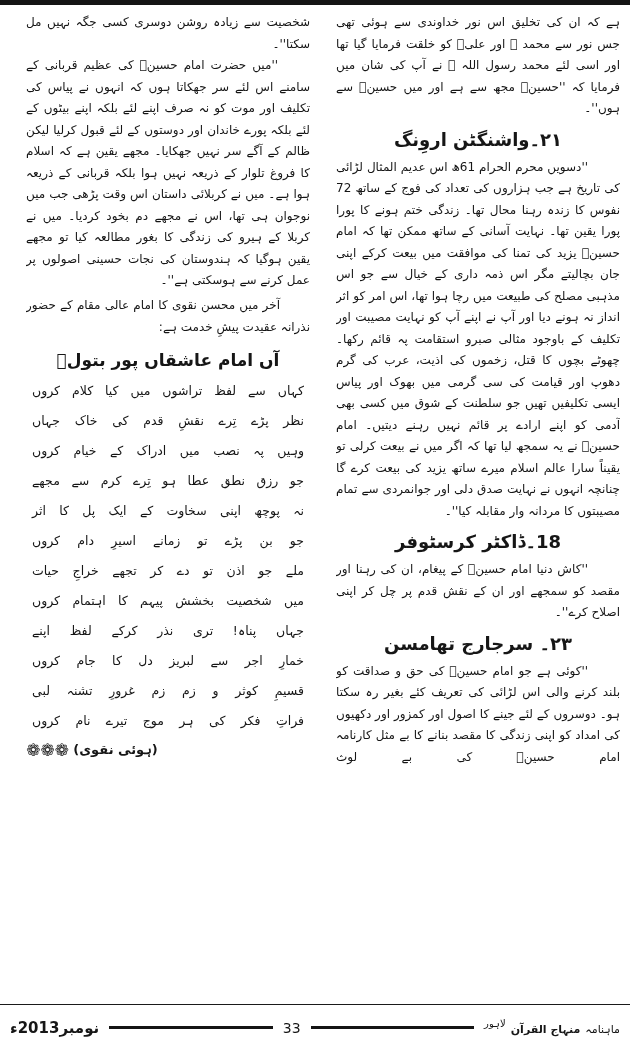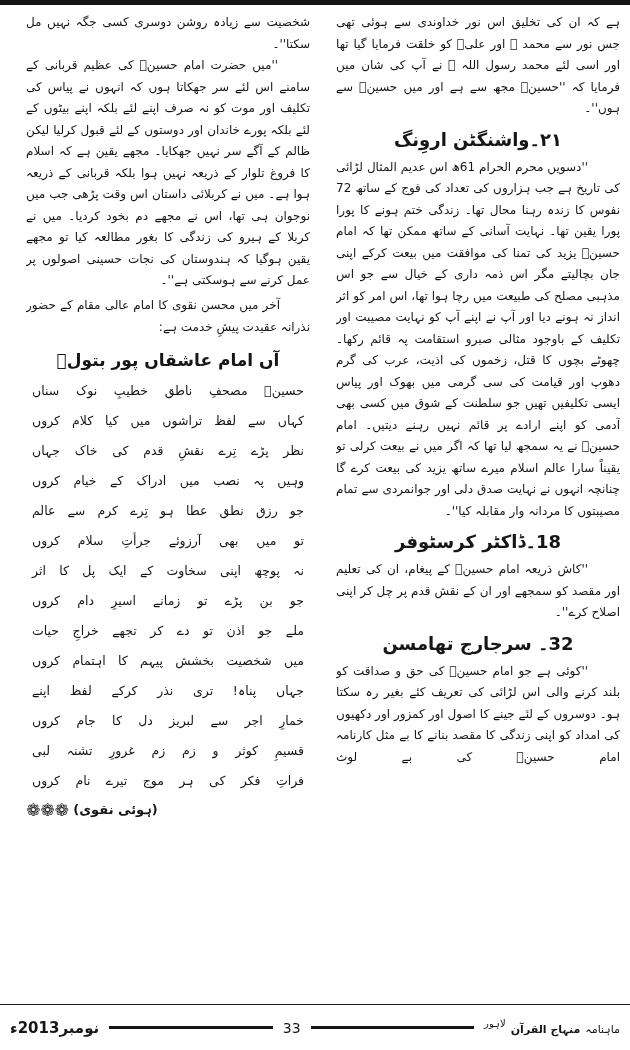--- a/index.html
+++ b/index.html
@@ -109,44 +109,42 @@
 
     <div class="col">
       <p class="body-text">ہے کہ ان کی تخلیق اس نور خداوندی سے ہوئی تھی جس نور سے محمد ﷺ اور علیؓ کو خلقت فرمایا گیا تھا اور اسی لئے محمد رسول اللہ ﷺ نے آپ کی شان میں فرمایا کہ ''حسینؑ مجھ سے ہے اور میں حسینؑ سے ہوں''۔</p>
 
       <h2 class="section-heading">۲۱۔واشنگٹن اروِنگ</h2>
 
       <p class="body-text para-indent">''دسویں محرم الحرام 61ھ اس عدیم المثال لڑائی کی تاریخ ہے جب ہزاروں کی تعداد کی فوج کے ساتھ 72 نفوس کا زندہ رہنا محال تھا۔ زندگی ختم ہونے کا پورا پورا یقین تھا۔ نہایت آسانی کے ساتھ ممکن تھا کہ امام حسینؑ یزید کی تمنا کی موافقت میں بیعت کرکے اپنی جان بچالیتے مگر اس ذمہ داری کے خیال سے جو اس مذہبی مصلح کی طبیعت میں رچا ہوا تھا، اس امر کو اثر انداز نہ ہونے دیا اور آپ نے اپنے آپ کو نہایت مصیبت اور تکلیف کے باوجود مثالی صبرو استقامت پہ قائم رکھا۔ چھوٹے بچوں کا قتل، زخموں کی اذیت، عرب کی گرم دھوپ اور قیامت کی سی گرمی میں بھوک اور پیاس ایسی تکلیفیں تھیں جو سلطنت کے شوق میں کسی بھی آدمی کو اپنے ارادے پر قائم نہیں رہنے دیتیں۔ امام حسینؑ نے یہ سمجھ لیا تھا کہ اگر میں نے بیعت کرلی تو یقیناً سارا عالم اسلام میرے ساتھ یزید کی بیعت کرے گا چنانچہ انہوں نے نہایت صدق دلی اور جوانمردی سے تمام مصیبتوں کا مردانہ وار مقابلہ کیا''۔</p>
 
       <h2 class="section-heading">18۔ڈاکٹر کرسٹوفر</h2>
 
-      <p class="body-text para-indent">''کاش ذریعہ امام حسینؑ کے پیغام، ان کی تعلیم اور مقصد کو سمجھے اور ان کے نقش قدم پر چل کر اپنی اصلاح کرے''۔</p>
+      <p class="body-text para-indent">''کاش دنیا امام حسینؑ کے پیغام، ان کی رہنا اور مقصد کو سمجھے اور ان کے نقش قدم پر چل کر اپنی اصلاح کرے''۔</p>
 
-      <h2 class="section-heading">32۔ سرجارج تھامسن</h2>
+      <h2 class="section-heading">۲۳۔ سرجارج تھامسن</h2>
 
       <p class="body-text para-indent cont-para">''کوئی ہے جو امام حسینؑ کی حق و صداقت کو بلند کرنے والی اس لڑائی کی تعریف کئے بغیر رہ سکتا ہو۔ دوسروں کے لئے جینے کا اصول اور کمزور اور دکھیوں کی امداد کو اپنی زندگی کا مقصد بنانے کا بے مثل کارنامہ امام حسینؑ کی بے لوث</p>
     </div>
 
     <div class="col">
       <p class="body-text">شخصیت سے زیادہ روشن دوسری کسی جگہ نہیں مل سکتا''۔</p>
 
 
       <p class="body-text para-indent">''میں حضرت امام حسینؑ کی عظیم قربانی کے سامنے اس لئے سر جھکاتا ہوں کہ انہوں نے پیاس کی تکلیف اور موت کو نہ صرف اپنے لئے بلکہ اپنے بیٹوں کے لئے بلکہ پورے خاندان اور دوستوں کے لئے قبول کرلیا لیکن ظالم کے آگے سر نہیں جھکایا۔ مجھے یقین ہے کہ اسلام کا فروغ تلوار کے ذریعہ نہیں ہوا بلکہ قربانی کے ذریعہ ہوا ہے۔ میں نے کربلائی داستان اس وقت پڑھی جب میں نوجوان ہی تھا، اس نے مجھے دم بخود کردیا۔ میں نے کربلا کے ہیرو کی زندگی کا بغور مطالعہ کیا تو مجھے یقین ہوگیا کہ ہندوستان کی نجات حسینی اصولوں پر عمل کرنے سے ہوسکتی ہے''۔</p>
 
       <p class="closing-line">آخر میں محسن نقوی کا امام عالی مقام کے حضور نذرانہ عقیدت پیشِ خدمت ہے:</p>
 
       <h3 class="poem-title">آں امام عاشقاں پور بتولؑ</h3>
 
       <div>
-        <div class="poem-line">حسینؑ مصحفِ ناطق خطیبِ نوک سناں</div>
         <div class="poem-line">کہاں سے لفظ تراشوں میں کیا کلام کروں</div>
         <div class="poem-line">نظر پڑے تِرے نقشِ قدم کی خاک جہاں</div>
         <div class="poem-line">وہیں پہ نصب میں ادراک کے خیام کروں</div>
-        <div class="poem-line">جو رزق نطق عطا ہو تِرے کرم سے عالم</div>
-        <div class="poem-line">تو میں بھی آرزوئے جرأتِ سلام کروں</div>
+        <div class="poem-line">جو رزق نطق عطا ہو تِرے کرم سے مجھے</div>
         <div class="poem-line">نہ پوچھ اپنی سخاوت کے ایک پل کا اثر</div>
         <div class="poem-line">جو بن پڑے تو زمانے اسیرِ دام کروں</div>
         <div class="poem-line">ملے جو اذن تو دے کر تجھے خراجِ حیات</div>
         <div class="poem-line">میں شخصیت بخشش پیہم کا اہتمام کروں</div>
         <div class="poem-line">جہاں پناہ! تری نذر کرکے لفظ اپنے</div>
         <div class="poem-line">خمارِ اجر سے لبریز دل کا جام کروں</div>
         <div class="poem-line">قسیمِ کوثر و زم زم غرورِ تشنہ لبی</div>
         <div class="poem-line">فراتِ فکر کی ہر موج تیرے نام کروں</div>
       </div>
 

